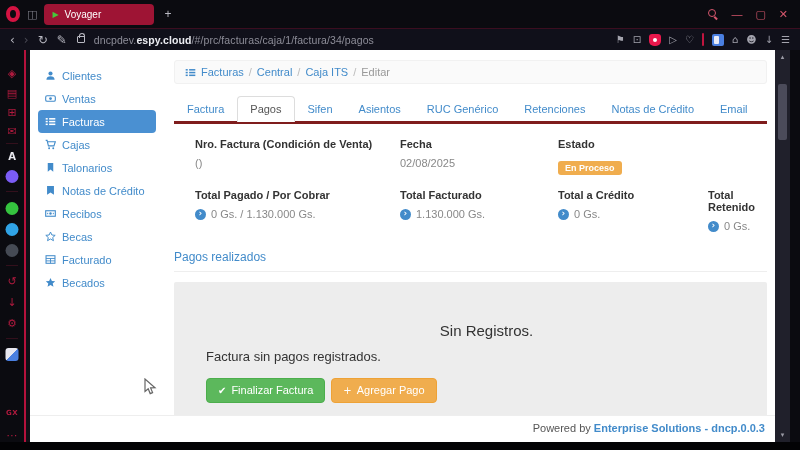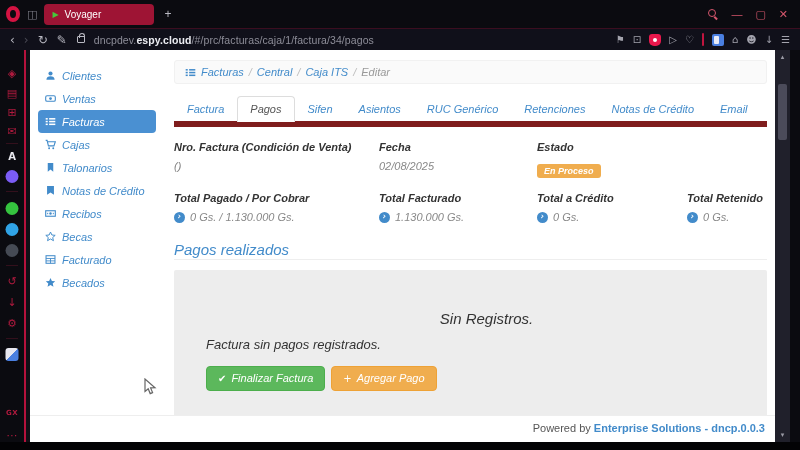--- a/index.html
+++ b/index.html
@@ -50,42 +50,42 @@
   .c-dc { background:#454a54; }
   .c-pu { background:#7b5cf5; }
   .aria-ic { color:#e8e8ee !important; font-size:10px !important; font-weight:bold; }
   .shield-ext { width:13px; height:13px; border-radius:3px; background:linear-gradient(135deg,#e8e8f0 0 50%,#4a7fe0 50% 100%); }
   .gx-logo { font-size:7px !important; font-weight:bold; letter-spacing:.5px; }
   .gx-accent { width:2px; background:#b5123c; flex:0 0 auto; }
   .page-gap { width:4px; background:#101016; flex:0 0 auto; }
 
   
   .page { flex:1; background:#fff; display:flex; flex-direction:column; min-width:0; color:#333; }
-  .page-inner { flex:1; display:flex; min-height:0;font-style:italic; }
+  .page-inner { flex:1; display:flex; min-height:0; }
   .app-sidebar { width:132px; flex:0 0 auto; padding:14px 0 0 8px; }
   .side-item { display:flex; align-items:center; gap:6px; height:23px; padding-left:7px; font-size:11px; color:#428bca; margin-right:6px; }
   .side-item.active { background:#4a90d2; color:#fff; border-radius:4px; }
   .side-item svg { flex:0 0 auto; }
 
   .app-main { flex:1; min-width:0; padding:10px 8px 0 12px; overflow:hidden; }
   .breadcrumb { background:#fafafa; border:1px solid #f1f1f1; border-radius:3px; padding:5px 10px; font-size:11px; display:flex; align-items:center; gap:5px; color:#999; }
   .bc-link { color:#428bca; }
   .bc-sep { color:#bbb; }
-  .tabs { display:flex; border-bottom:6px solid #7f1d1d; margin-top:12px; }
+  .tabs { display:flex; border-bottom:3px solid #7f1d1d; margin-top:12px; }
   .tab { padding:6px 12px; font-size:11px; color:#428bca; border:1px solid transparent; margin-bottom:-1px; white-space:nowrap; }
   .tab.active { background:#fff; border-color:#ddd #ddd #fff #ddd; border-radius:4px 4px 0 0; color:#555; }
 
   .info-grid { display:grid; grid-template-columns:205px 158px 150px 1fr; margin-top:14px; }
-  .cell { padding-bottom:14px; }
+  .cell { padding-bottom:14px;margin-left:21px; }
   .f-label { font-size:11px; font-weight:bold; color:#333; margin-bottom:7px; }
   .f-value { font-size:11px; color:#888; display:flex; align-items:center; }
   .status-badge { background:#f0ad4e; color:#fff; font-size:9px; font-weight:bold; padding:2px 7px; border-radius:3px; display:inline-block; }
   .val-ic { width:11px; height:11px; border-radius:50%; background:#428bca; color:#fff; font-size:8px; font-weight:bold; display:inline-flex; align-items:center; justify-content:center; margin-right:5px; flex:0 0 auto; font-family:"DejaVu Sans",sans-serif; line-height:1; }
 
-  .section-title { color:#428bca; font-size:15px; margin-top:4px; padding-bottom:1px; border-bottom:1px solid #eee; }
+  .section-title { color:#428bca; font-size:12px; margin-top:4px; padding-bottom:7px; border-bottom:1px solid #eee; }
   .empty-panel { background:#ededed; margin-top:10px; height:152px; padding:40px 0 0 32px; border-radius:2px; }
   .empty-title { font-size:15px; color:#333;text-align:center; }
   .empty-msg { font-size:13px; color:#333; margin-top:10px; }
   .btn-row { margin-top:14px; display:flex; gap:6px; }
   .btn { font-size:11px; color:#fff; padding:5px 11px; border-radius:4px; display:inline-flex; align-items:center; gap:5px; border:1px solid; line-height:1.2; }
   .btn .bi { font-size:10px; font-family:"DejaVu Sans",sans-serif; }
   .btn-green { background:#5cb85c; border-color:#4cae4c; }
   .btn-orange { background:#f0ad4e; border-color:#eea236; }
 
   .page-footer { border-top:1px solid #eee; padding:6px 10px 8px; text-align:right; font-size:11px; color:#555; flex:0 0 auto; }

